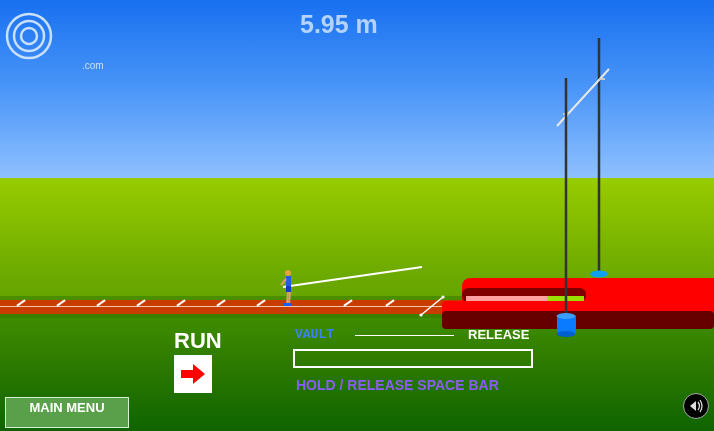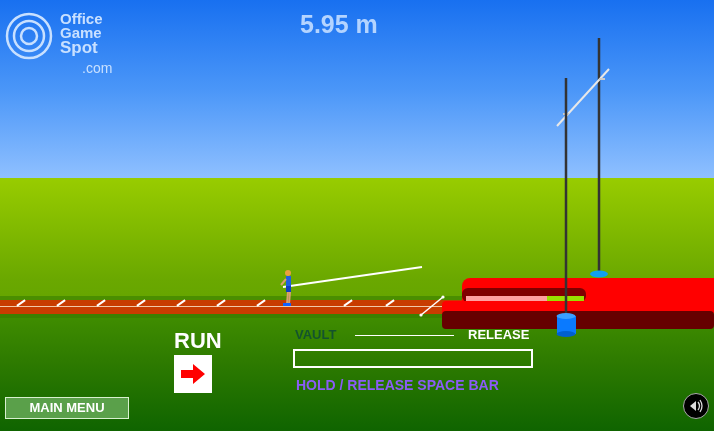--- a/index.html
+++ b/index.html
@@ -12,44 +12,44 @@
   .lower-field { position:absolute; left:0; top:318px; width:714px; height:113px;
            background:linear-gradient(#3f8c00 0%, #2d7a00 40%, #0f6400 100%); }
   .track-edge { position:absolute; left:0; top:296px; width:714px; height:4px; background:#4a8e00; }
   .track { position:absolute; left:0; top:300px; width:470px; height:14px; background:#c83c00; }
   .track-line { position:absolute; left:0; top:306px; width:470px; height:1px; background:#f0c8a8; }
   .track-bottom { position:absolute; left:0; top:314px; width:714px; height:4px; background:#3a8000; }
   .tick { position:absolute; top:302px; width:10px; height:2px; background:#fff; transform:rotate(-35deg); }
 
   .logo-ogs { position:absolute; left:6px; top:10px; width:100px; height:60px; }
   .ogs-text { position:absolute; left:54px; top:2px; color:#c8e0ff; font-weight:bold; font-size:15px; line-height:14px; }
-  .ogs-com { position:absolute; left:76px; top:50px; color:#c8e0ff; font-size:14px; }
+  .ogs-com { position:absolute; left:76px; top:50px; color:#c8e0ff; font-size:10px; }
 
   .score { position:absolute; left:300px; top:10px; width:114px; text-align:left; color:#b4d4ff; font-weight:bold; font-size:25px; }
 
   .wolf { position:absolute; left:614px; top:8px; width:100px; height:55px; color:#b8d6ff; }
   .wolf-text { position:absolute; left:0; top:3px; font-family:"Liberation Serif", serif; font-size:32px; letter-spacing:-1px; }
   .wolf-games { position:absolute; left:6px; top:41px; font-size:9px; letter-spacing:11px; }
 
   .mat-back { position:absolute; left:462px; top:278px; width:252px; height:24px; background:#ff0000; border-radius:8px 0 0 0; }
   .mat-back-side { position:absolute; left:462px; top:288px; width:124px; height:14px; background:#800000; border-radius:6px; }
   .mat-inner { position:absolute; left:466px; top:296px; width:118px; height:6px; background:#ffa0a0; }
   .mat-inner-green { position:absolute; left:547px; top:296px; width:37px; height:6px; background:#99e000; }
   .mat-front { position:absolute; left:442px; top:301px; width:272px; height:12px; background:#ff0000; border-radius:4px 0 0 0; }
   .mat-front-side { position:absolute; left:442px; top:311px; width:272px; height:18px; background:#660000; border-radius:4px; }
 
   .hud-run { position:absolute; left:174px; top:328px; color:#fff; font-weight:bold; font-size:22px; }
   .run-btn { position:absolute; left:174px; top:355px; width:38px; height:38px; background:#fff; cursor:pointer; }
-  .vault-label { position:absolute; left:295px; top:327px; color:#14532d; font-weight:bold; font-size:13px; }
+  .vault-label { position:absolute; left:295px; top:327px; color:#3b82f6; font-weight:bold; font-size:13px;font-family:Liberation Mono, monospace; }
   .release-label { position:absolute; left:468px; top:327px; color:#fff; font-weight:bold; font-size:13px;text-align:right; }
   .vr-line { position:absolute; left:355px; top:335px; width:99px; height:1px; background:#fff; }
   .power-bar { position:absolute; left:293px; top:349px; width:240px; height:19px; border:2px solid #fff; box-sizing:border-box; }
   .instructions { position:absolute; left:296px; top:377px; color:#8b5cf6; font-weight:bold; font-size:14px; }
 
-  .main-menu { position:absolute; left:5px; top:397px; width:124px; height:22px; background:#5aa04a; border:1px solid #d8f0d0; box-sizing:border-box;
+  .main-menu { position:absolute; left:5px; top:397px; width:124px; height:31px; background:#5aa04a; border:1px solid #d8f0d0; box-sizing:border-box;
                color:#fff; font-weight:bold; font-size:13px; text-align:center; line-height:20px; cursor:pointer; }
   .sound-btn { position:absolute; left:683px; top:393px; width:26px; height:26px; border-radius:50%; background:#000; border:1px solid #aaa; box-sizing:border-box; cursor:pointer; }
 </style>
 </head>
 <body>
 
 <div class="stage">
   <div class="sky"></div>
   <div class="field"></div>
   <div class="lower-field"></div>
@@ -112,25 +112,20 @@
     </g>
 
     <g>
       <circle cx="29" cy="36" r="22" fill="none" stroke="#c8e0ff" stroke-width="2.5"></circle>
       <circle cx="29" cy="36" r="15" fill="none" stroke="#c8e0ff" stroke-width="2.5"></circle>
       <circle cx="29" cy="36" r="8" fill="none" stroke="#c8e0ff" stroke-width="2.5"></circle>
     </g>
   </svg>
 
   <div class="logo-ogs">
-    <div class="ogs-text">
-      <div>Office</div>
-      <div>Game</div>
-      <div style="font-size:17px;line-height:16px">Spot</div>
-    </div>
     <div class="ogs-com">.com</div>
   </div>
 
   <div class="score">5.95 m</div>
 
 
   <div class="hud-run">RUN</div>
   <div class="run-btn">
     <svg width="38" height="38">
       <polygon points="7,15 19,15 19,9 31,19 19,29 19,23 7,23" fill="#ff0000"></polygon>

